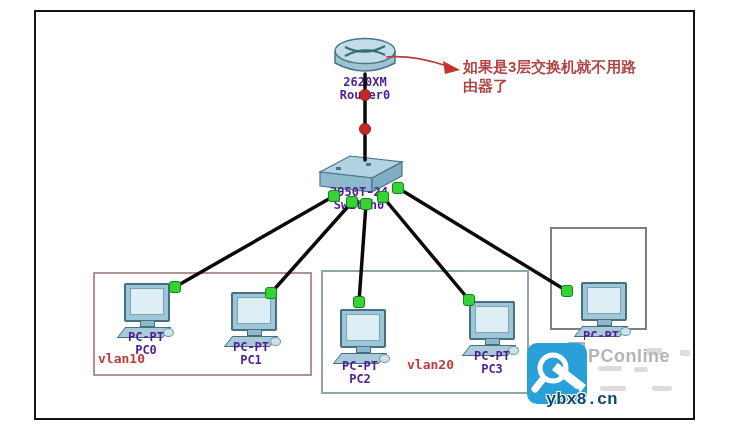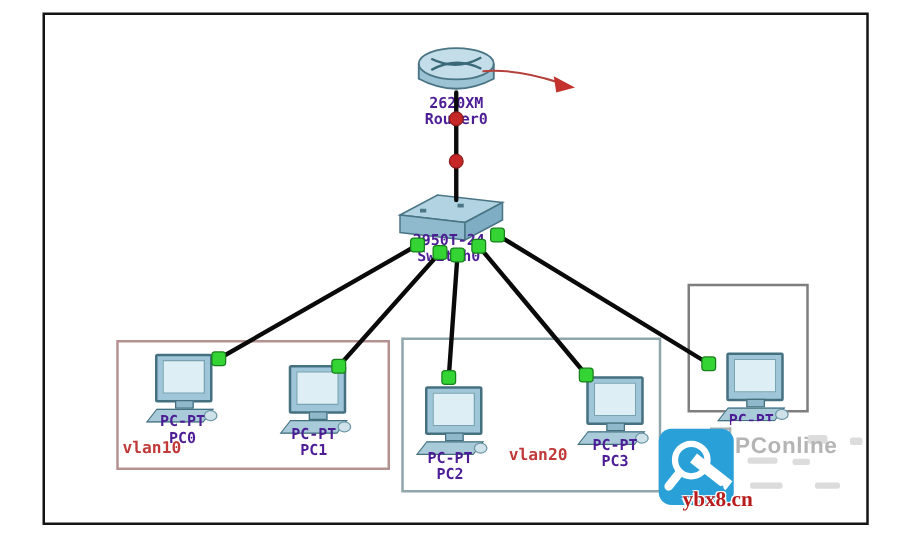--- a/index.html
+++ b/index.html
@@ -43,22 +43,22 @@
   .wm-bracket{position:absolute;left:568px;top:342px;width:15px;height:15px;z-index:6;
               border-top:2px solid #aab0b4;border-right:2px solid #aab0b4;}
   .wm-logo{position:absolute;left:527px;top:343px;width:60px;height:61px;background:#2aa0d8;
            border-radius:10px;z-index:7;}
   .wm-slash{position:absolute;left:551px;top:373px;width:36px;height:9px;background:#ffffff;
             transform:rotate(38deg);z-index:8;}
   .wm-tail{position:absolute;left:566px;top:390px;width:0;height:0;z-index:8;
            border-left:14px solid transparent;border-top:12px solid #2aa0d8;transform:rotate(-14deg);}
   .wm-brand{position:absolute;left:588px;top:346px;z-index:8;font-weight:bold;font-size:18px;
             letter-spacing:0.5px;color:#b4b4b4;}
-  .wm-site{position:absolute;left:546px;top:390px;z-index:9;font-family:Liberation Serif, serif;
-           font-weight:bold;font-size:17px;color:#b91c1c;
+  .wm-site{position:absolute;left:546px;top:390px;z-index:9;font-family:Liberation Mono, monospace;
+           font-weight:bold;font-size:17px;color:#0c4a6e;
            text-shadow:-1px -1px 0 #fff,1px -1px 0 #fff,-1px 1px 0 #fff,1px 1px 0 #fff;}
   .wm-dash{position:absolute;background:#dcdcdc;z-index:7;border-radius:2px;}
 </style>
 </head>
 <body>
 
 <div id="stage">
 
   <div class="frame"></div>
 
@@ -149,20 +149,21 @@
     <div class="keyboard"></div>
     <div class="mouse"></div>
   </div>
   <div class="dev-label" style="left:601px;top:330px;">
     <span>PC-PT</span>
   </div>
 
   <div class="vlan-label" style="left:98px;top:351px;">vlan10</div>
   <div class="vlan-label" style="left:407px;top:357px;text-align:right;">vlan20</div>
 
+  <div class="annotation">如果是3层交换机就不用路由器了</div>
 
   <svg class="overlay" width="730" height="430">
     <g stroke="#0a0a0a" stroke-width="3.5" stroke-linecap="round">
       <line x1="365" y1="74" x2="365" y2="160"></line>
       <line x1="334" y1="196" x2="175" y2="287"></line>
       <line x1="352" y1="202" x2="271" y2="293"></line>
       <line x1="366" y1="204" x2="359" y2="302"></line>
       <line x1="383" y1="197" x2="469" y2="300"></line>
       <line x1="398" y1="188" x2="567" y2="291"></line>
     </g>

